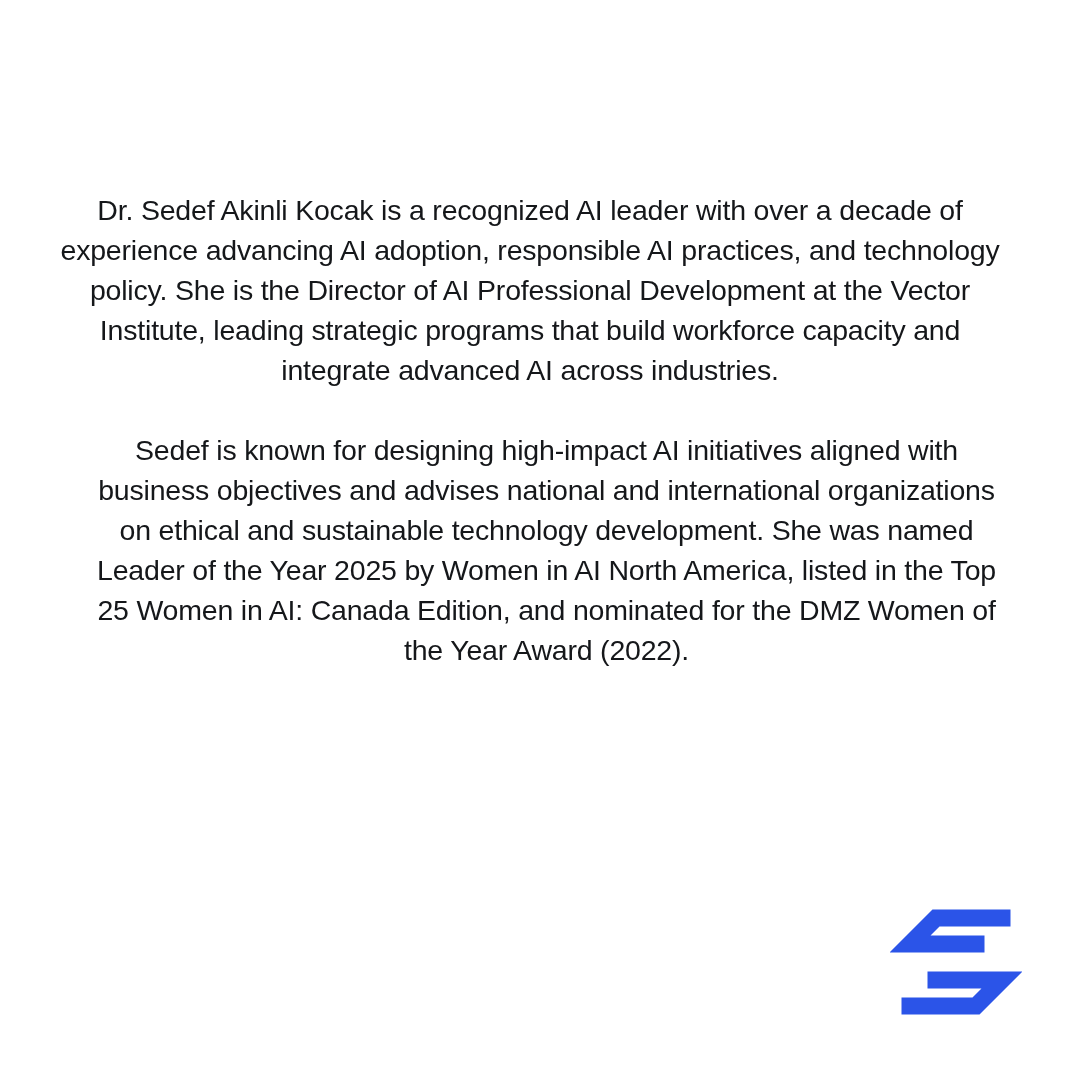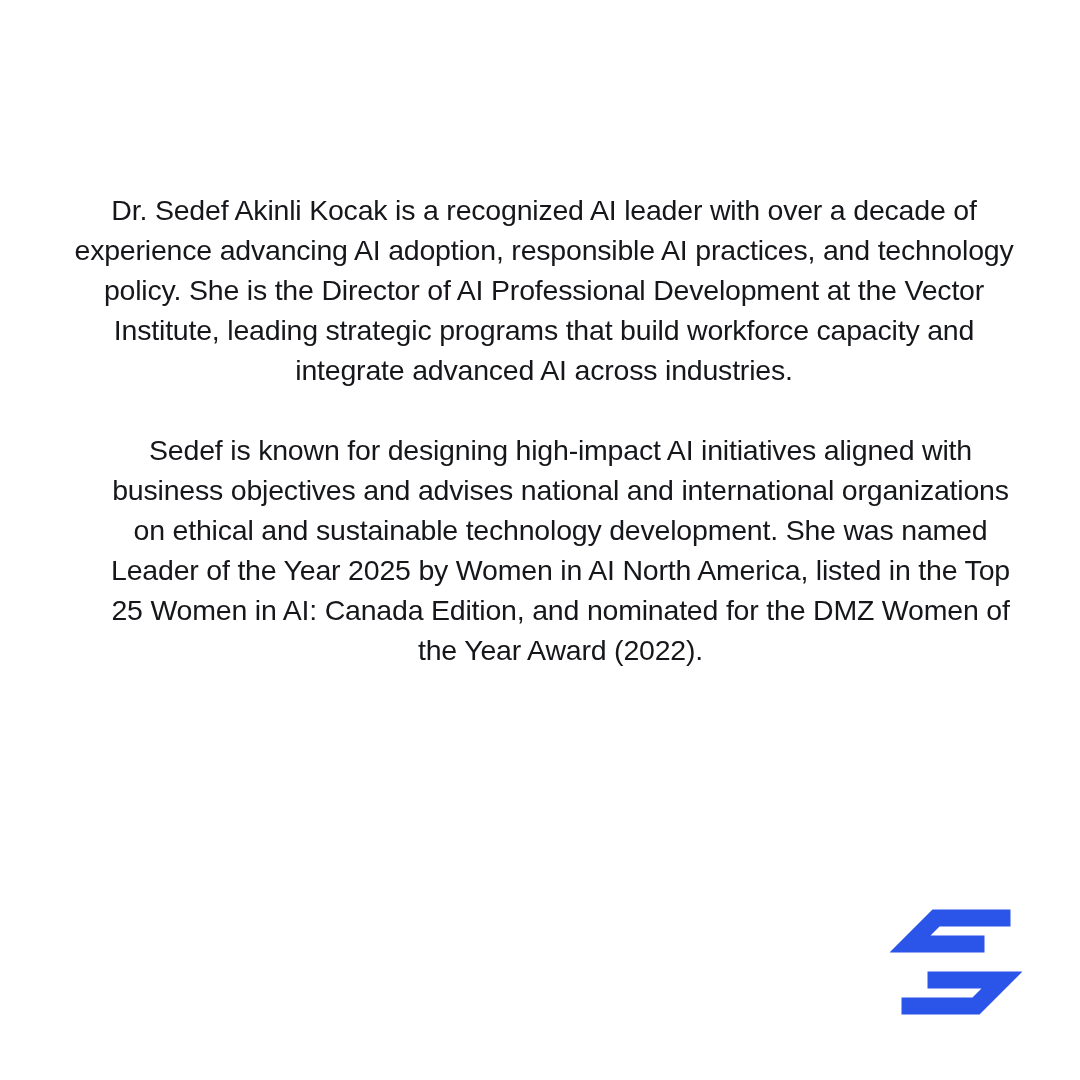--- a/index.html
+++ b/index.html
@@ -18,21 +18,21 @@
 
   .page {
     width: 1080px;
     height: 1080px;
     position: relative;
     box-sizing: border-box;
   }
 
   .bio {
     position: absolute;
-    left: 72px;
+    left: 58px;
     top: 190px;
     width: 944px;
     text-align: center;
   }
 
   .bio p {
     margin: 0;
     font-size: 28.5px;
     line-height: 40px;
     letter-spacing: -0.2px;

